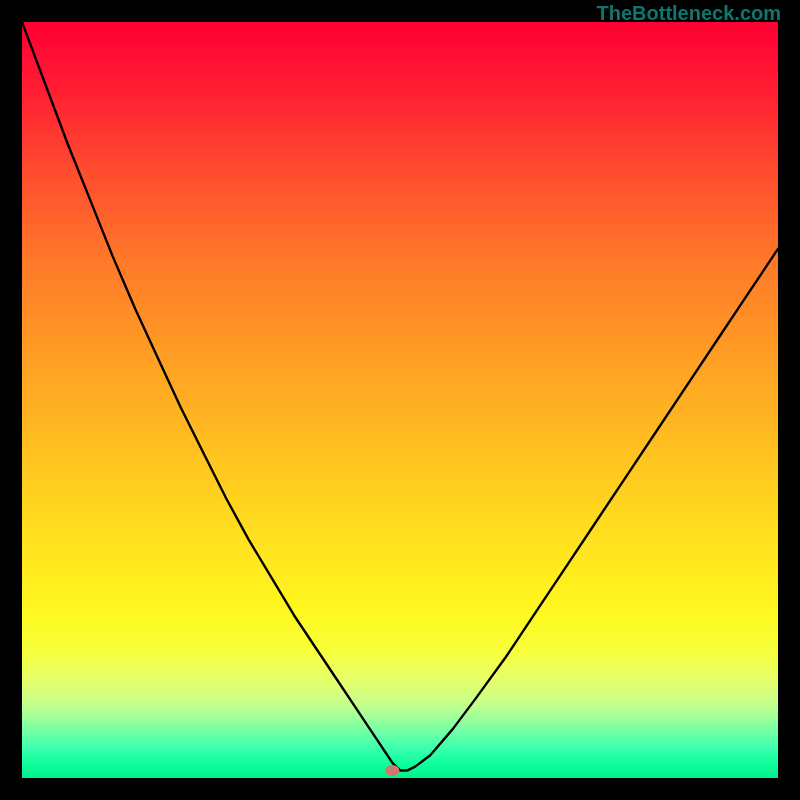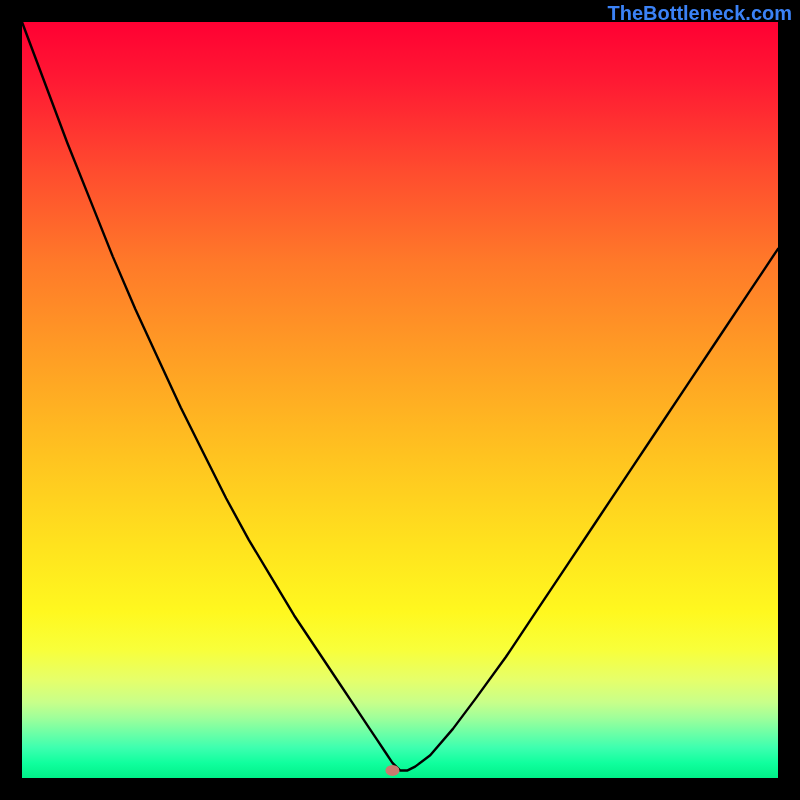--- a/index.html
+++ b/index.html
@@ -40,25 +40,25 @@
       #a0ff9a 92%,
       #6effa6 94%,
       #3dffaf 96%,
       #10ff9e 98%,
       #00f088 100%
     );
   }
   .watermark {
     position: absolute;
     top: 2px;
-    right: 8px;
+    right: 19px;
     font-family: Arial, Helvetica, sans-serif;
     font-size: 20px;
     font-weight: 600;
-    color: #3b82f6;
+    color: #0f766e;
     pointer-events: none;
     user-select: none;
   }
   svg.curve {
     position: absolute;
     left: 22px;
     top: 22px;
     width: 756px;
     height: 756px;
     overflow: visible;

